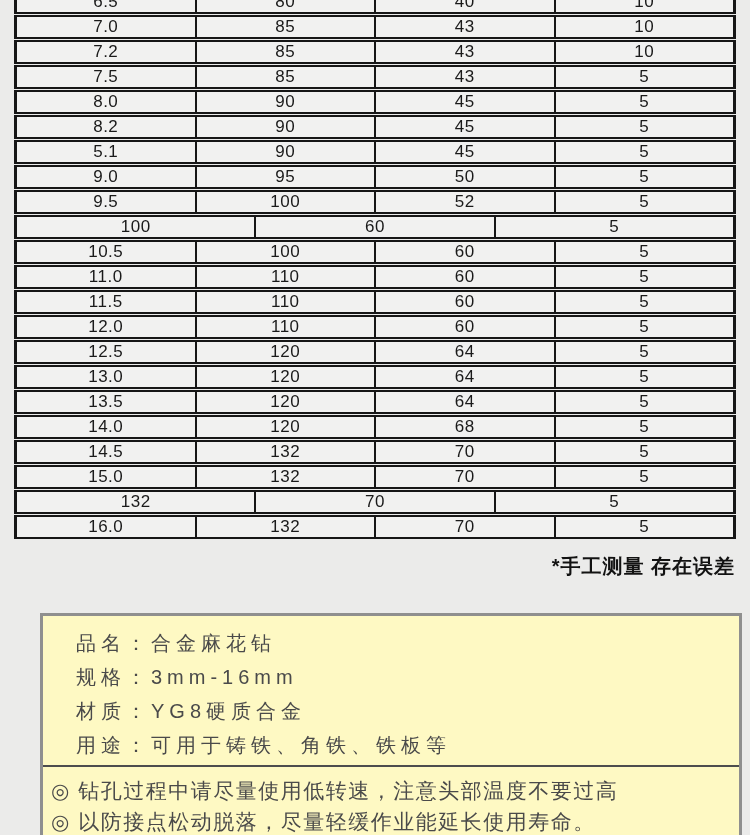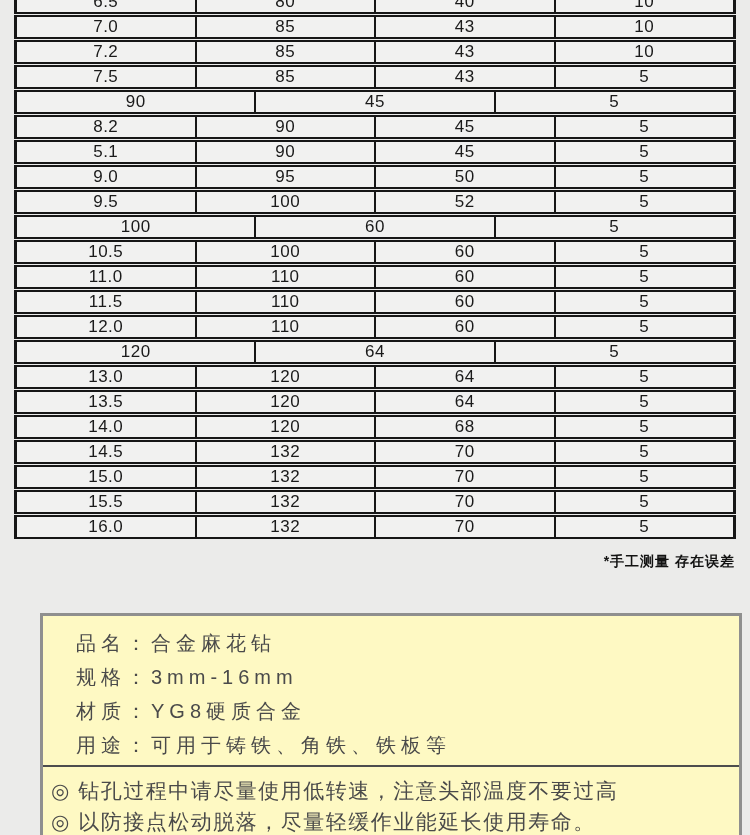--- a/index.html
+++ b/index.html
@@ -34,21 +34,21 @@
     color: #1a1a1a;
     border-right: 2px solid #161616;
     letter-spacing: 0.5px;
   }
   .spec-cell:last-child { border-right: none; }
 
   
   .measure-note {
     position: absolute;
     top: 553px; right: 15px;
-    font-size: 14px;
+    font-size: 20px;
     font-weight: 700;
     color: #121212;
     letter-spacing: 1px;
   }
 
   
   .info-box {
     position: absolute;
     left: 40px; top: 589px;
     width: 702px; height: 233px;
@@ -100,20 +100,21 @@
       <div class="spec-cell">43</div>
       <div class="spec-cell">10</div>
     </div>
     <div class="spec-row">
       <div class="spec-cell">7.5</div>
       <div class="spec-cell">85</div>
       <div class="spec-cell">43</div>
       <div class="spec-cell">5</div>
     </div>
     <div class="spec-row">
+      <div class="spec-cell">8.0</div>
       <div class="spec-cell">90</div>
       <div class="spec-cell">45</div>
       <div class="spec-cell">5</div>
     </div>
     <div class="spec-row">
       <div class="spec-cell">8.2</div>
       <div class="spec-cell">90</div>
       <div class="spec-cell">45</div>
       <div class="spec-cell">5</div>
     </div>
@@ -158,20 +159,21 @@
       <div class="spec-cell">60</div>
       <div class="spec-cell">5</div>
     </div>
     <div class="spec-row">
       <div class="spec-cell">12.0</div>
       <div class="spec-cell">110</div>
       <div class="spec-cell">60</div>
       <div class="spec-cell">5</div>
     </div>
     <div class="spec-row">
+      <div class="spec-cell">12.5</div>
       <div class="spec-cell">120</div>
       <div class="spec-cell">64</div>
       <div class="spec-cell">5</div>
     </div>
     <div class="spec-row">
       <div class="spec-cell">13.0</div>
       <div class="spec-cell">120</div>
       <div class="spec-cell">64</div>
       <div class="spec-cell">5</div>
     </div>
@@ -193,21 +195,20 @@
       <div class="spec-cell">70</div>
       <div class="spec-cell">5</div>
     </div>
     <div class="spec-row">
       <div class="spec-cell">15.0</div>
       <div class="spec-cell">132</div>
       <div class="spec-cell">70</div>
       <div class="spec-cell">5</div>
     </div>
     <div class="spec-row">
-      <div class="spec-cell">15.5</div>
       <div class="spec-cell">132</div>
       <div class="spec-cell">70</div>
       <div class="spec-cell">5</div>
     </div>
     <div class="spec-row">
       <div class="spec-cell">16.0</div>
       <div class="spec-cell">132</div>
       <div class="spec-cell">70</div>
       <div class="spec-cell">5</div>
     </div>

